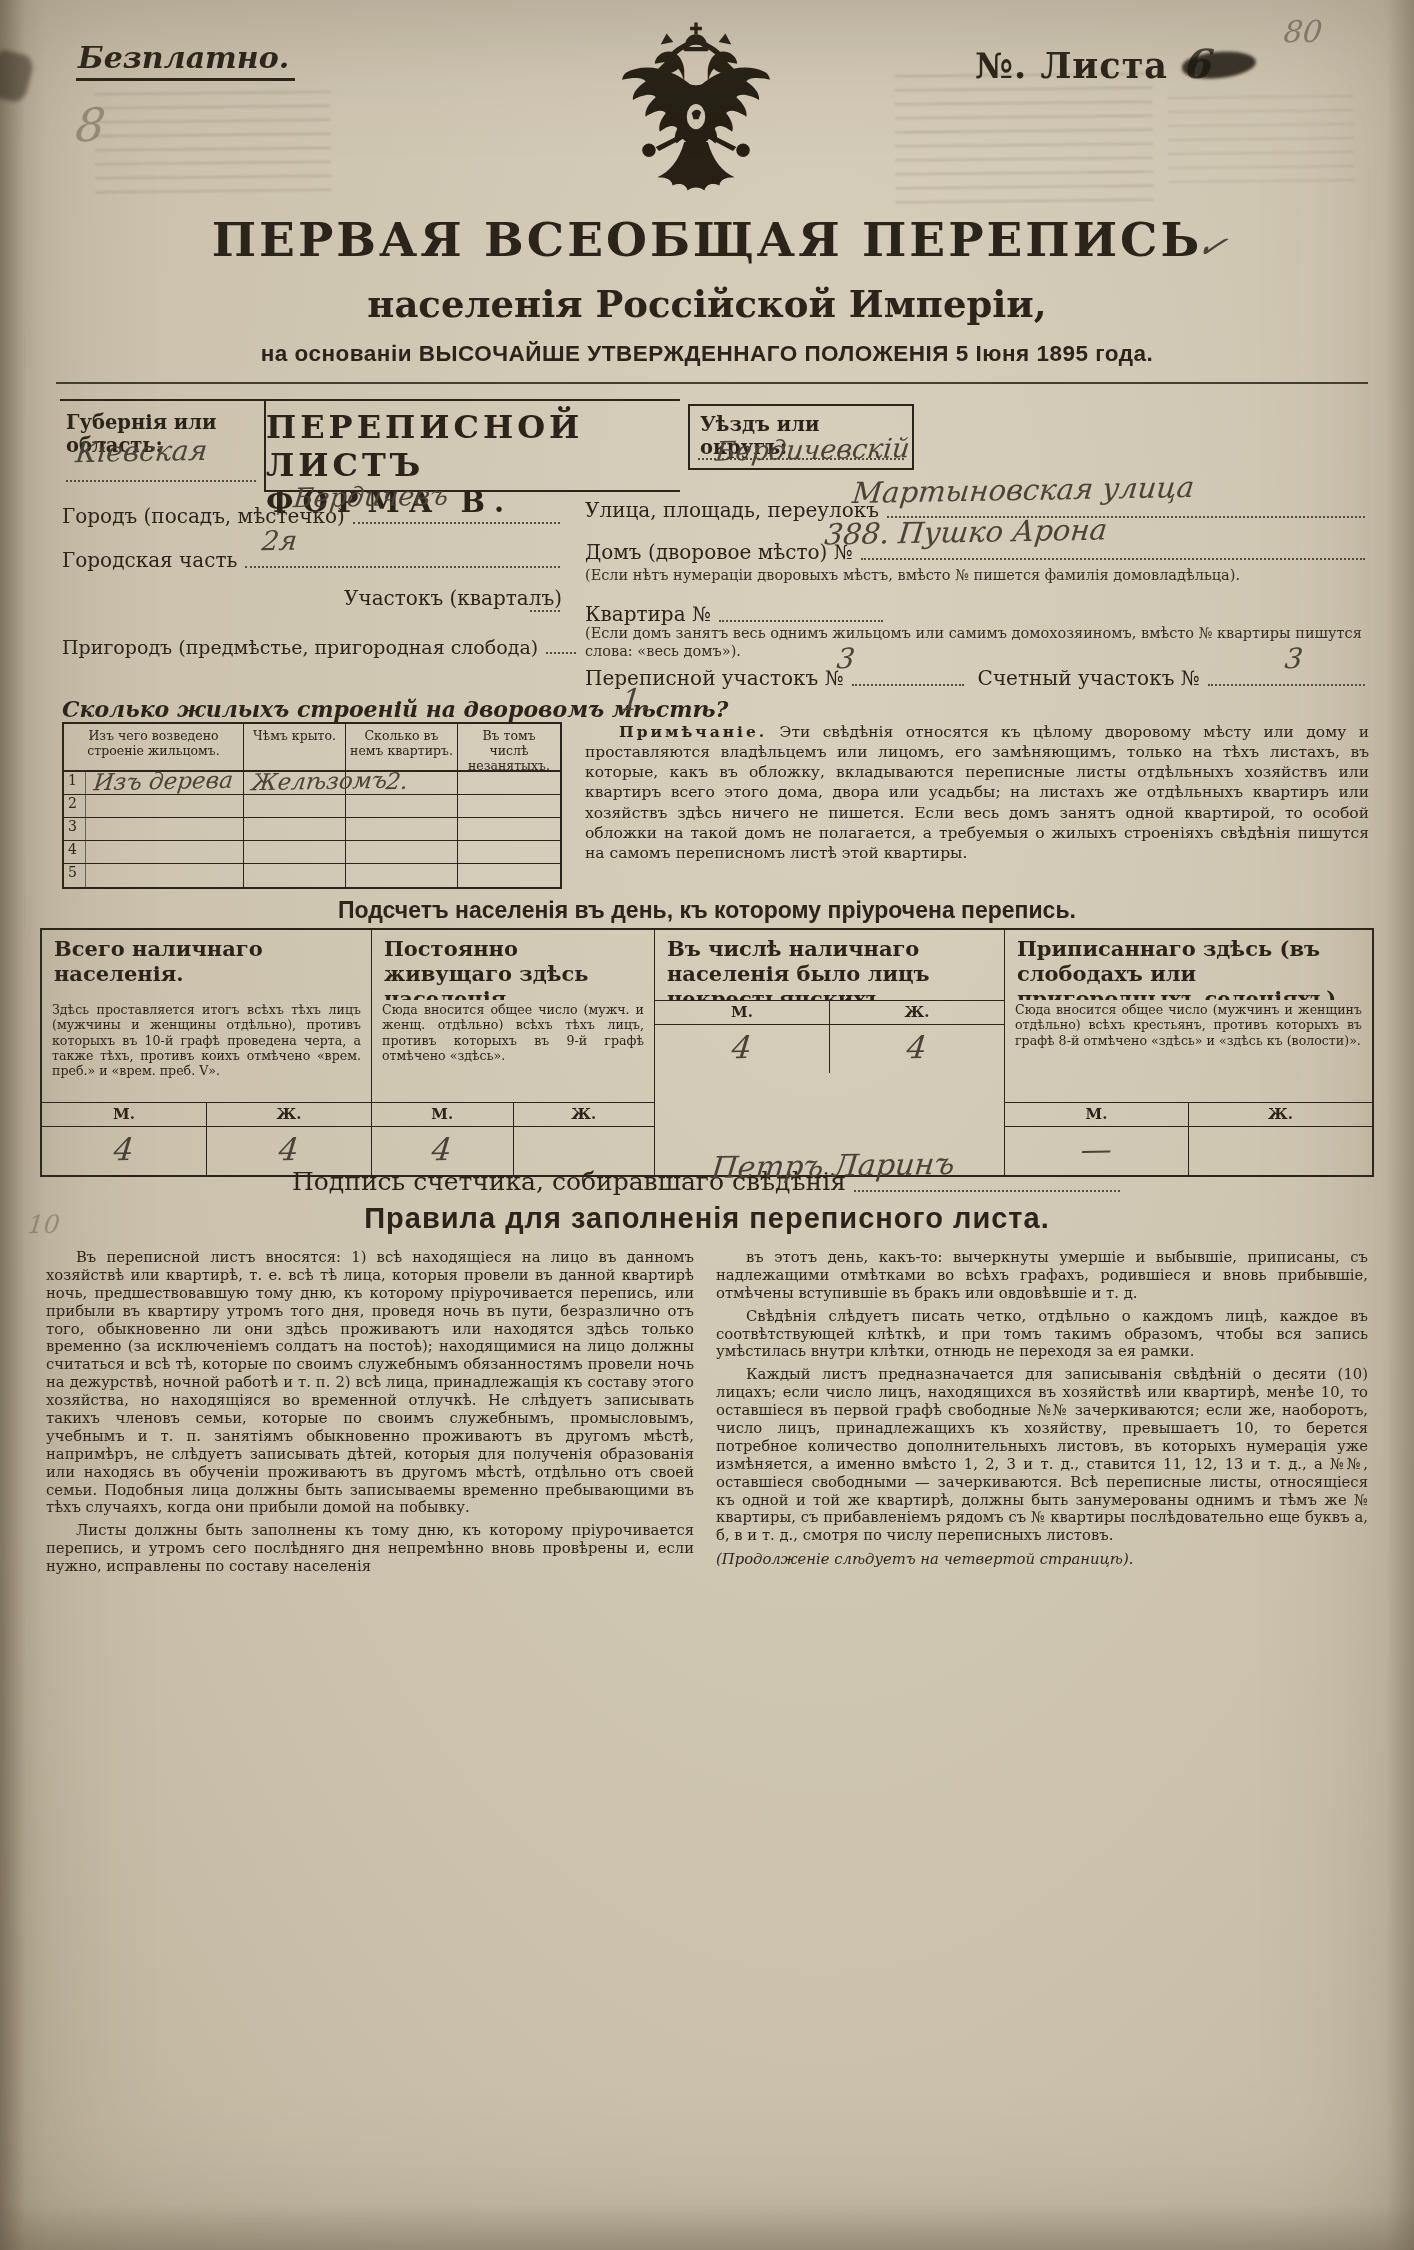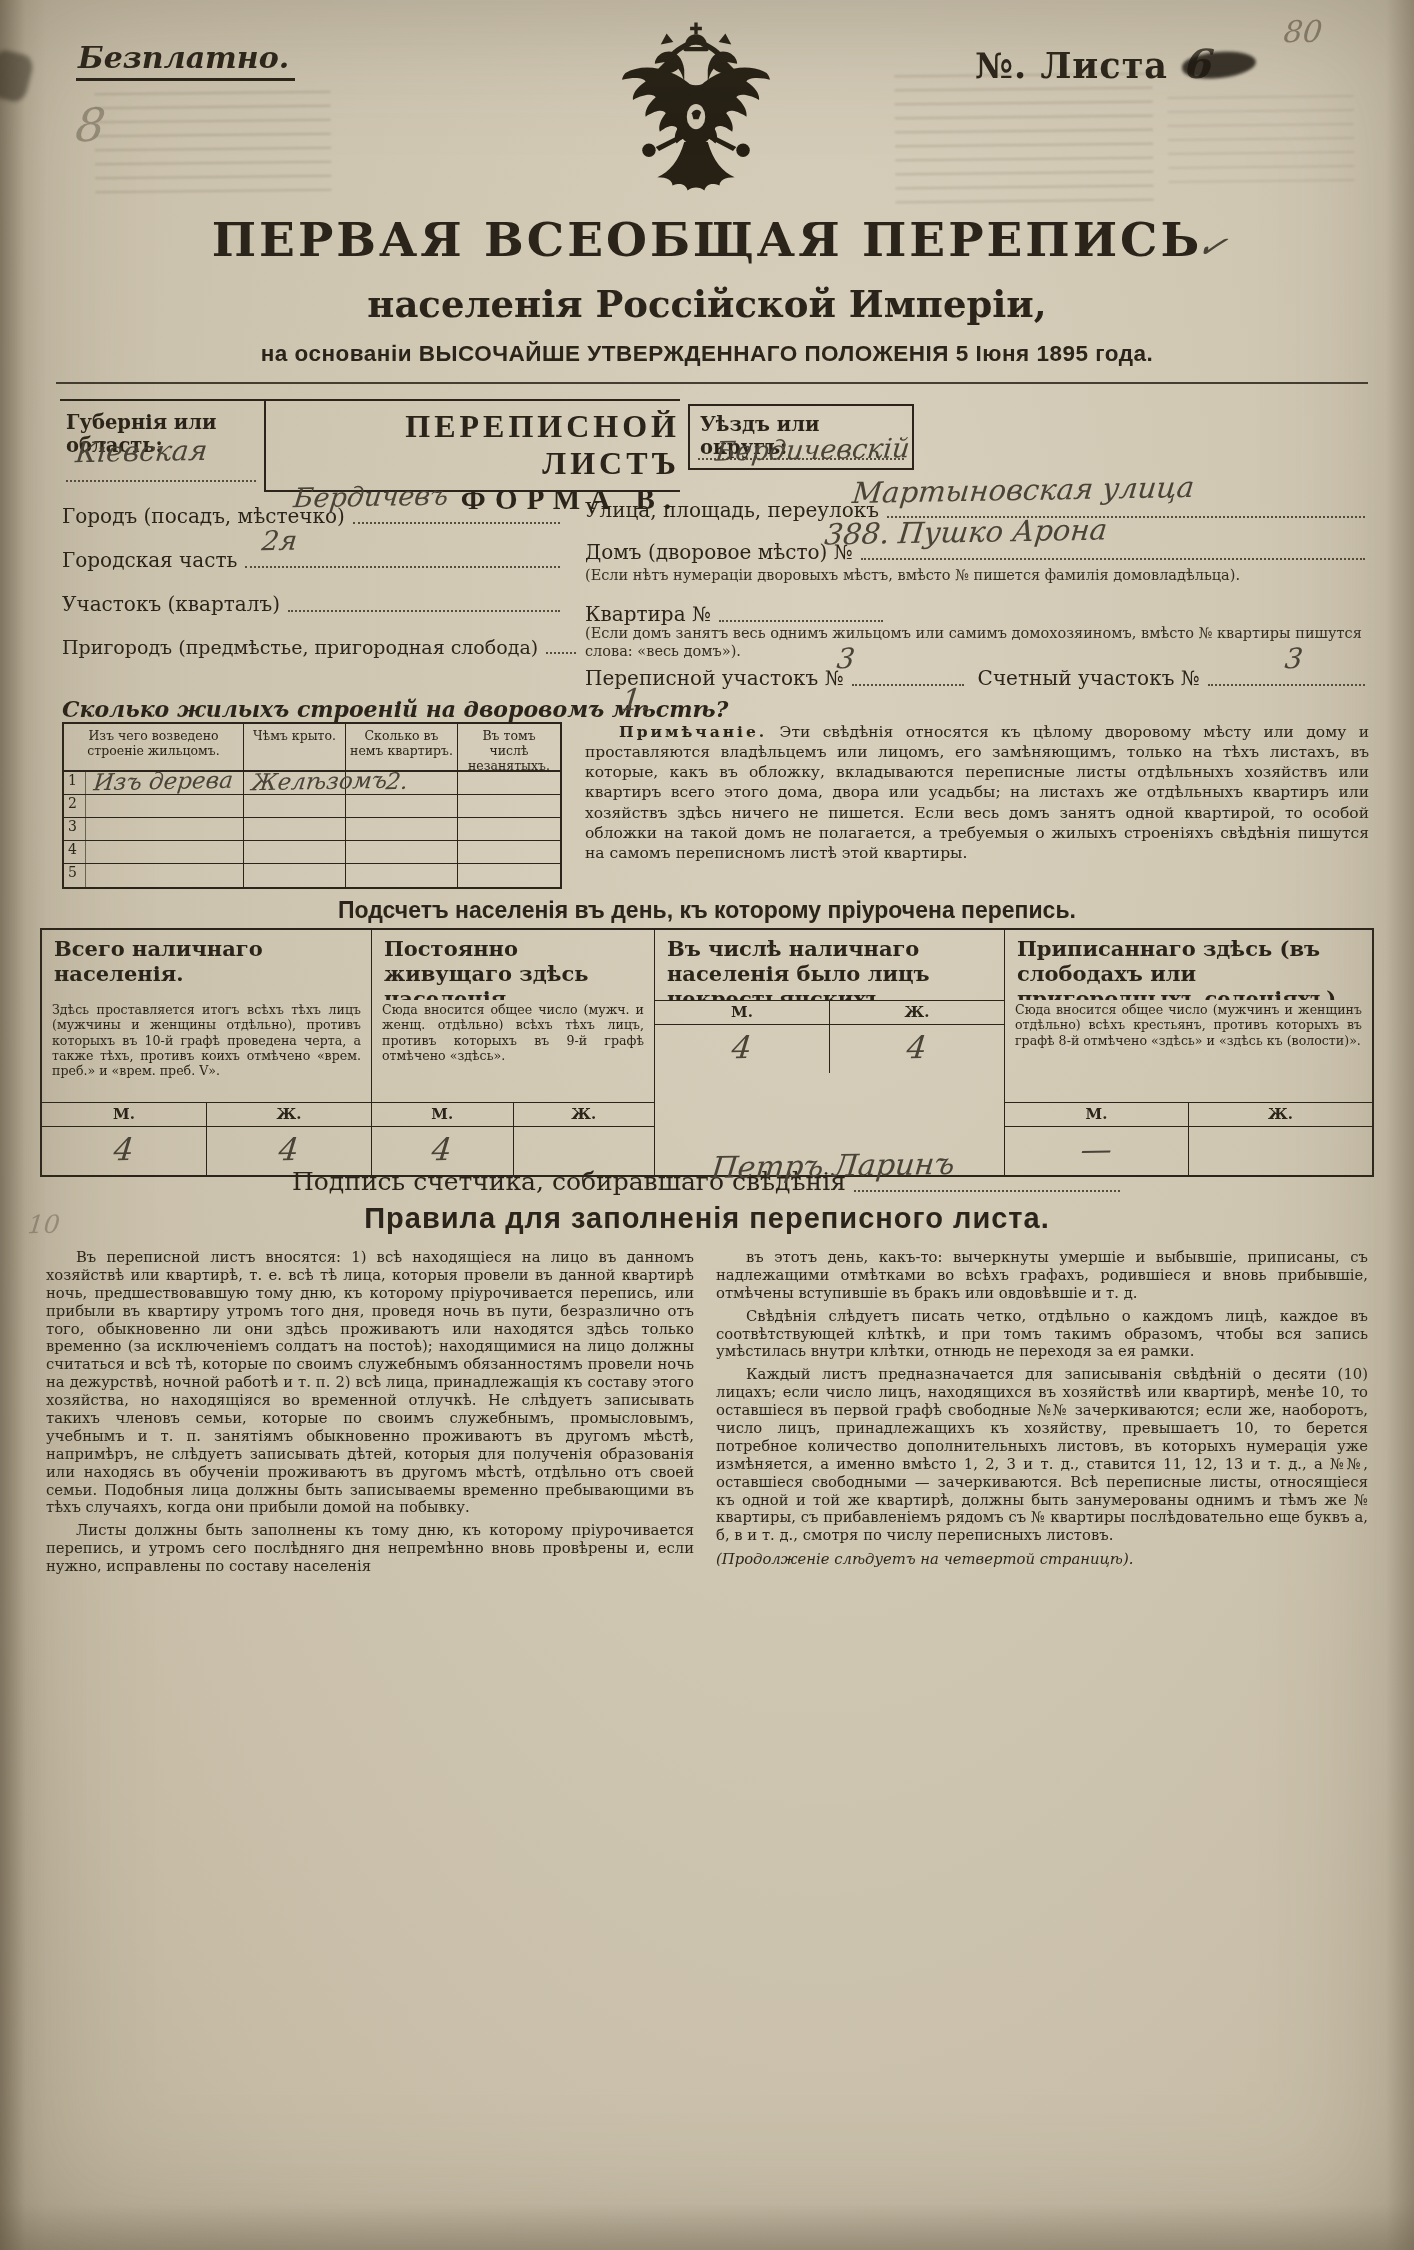--- a/index.html
+++ b/index.html
@@ -55,22 +55,22 @@
   .lawline{left:0;top:341px;width:100%;text-align:center;font-size:22.5px;font-weight:bold;
     font-family:"Liberation Sans",sans-serif;letter-spacing:.5px;}
   .hr1{left:56px;top:382px;width:1312px;height:2px;background:#2b241a;opacity:.85;}
 
   
   .cell-gub{left:60px;top:399px;width:206px;height:93px;
     border-top:2px solid #2b241a;border-right:2px solid #2b241a;}
   .cell-gub .blabel{font-size:19.5px;font-weight:bold;padding:10px 0 0 6px;}
   .hw-gub{position:absolute;left:16px;top:34px;font-size:28px;}
   .gub-dots{position:absolute;left:6px;right:8px;bottom:10px;border-bottom:2px dotted #554c3c;}
-  .cell-form{left:266px;top:399px;width:414px;height:93px;text-align:right;
-    border-top:2px solid #2b241a;border-bottom:2px solid #2b241a;font-family:Liberation Serif, serif;}
+  .cell-form{left:266px;top:399px;width:414px;height:93px;text-align:left;
+    border-top:2px solid #2b241a;border-bottom:2px solid #2b241a;}
   .ftitle{font-size:32px;font-weight:bold;letter-spacing:4px;margin-top:7px;}
   .fsub{font-size:29px;font-weight:bold;letter-spacing:9px;margin-top:1px;}
   .cell-uezd{left:688px;top:404px;width:226px;height:66px;border:2px solid #2b241a;}
   .cell-uezd .blabel{font-size:19.5px;font-weight:bold;padding:7px 0 0 10px;}
   .uezd-dots{position:absolute;left:8px;right:8px;bottom:8px;border-bottom:2px dotted #554c3c;}
   .hw-uezd{left:716px;top:434px;font-size:27px;}
 
   
   .frow{position:absolute;display:flex;align-items:flex-end;height:30px;}
   .flabel{font-size:20px;white-space:nowrap;}
@@ -218,21 +218,21 @@
   <div class="frow" style="left:62px;top:498px;width:500px;">
     <span class="flabel">Городъ (посадъ, мѣстечко)</span>
     <span class="dots"></span>
     <span class="hw fval" style="left:232px;top:-17px;">Бердичевъ</span>
   </div>
   <div class="frow" style="left:62px;top:542px;width:500px;">
     <span class="flabel">Городская часть</span>
     <span class="dots"></span>
     <span class="hw fval" style="left:200px;top:-17px;">2я</span>
   </div>
-  <div class="frow" style="left:62px;top:586px;width:500px;">
+  <div class="frow" style="left:62px;top:586px;width:500px;flex-direction:column;">
     <span class="flabel">Участокъ (кварталъ)</span>
     <span class="dots"></span>
   </div>
   <div class="frow" style="left:62px;top:628px;width:500px;">
     <span class="flabel-sm">Пригородъ (предмѣстье, пригородная слобода)</span>
     <span class="dots"></span>
   </div>
 
   <div class="frow" style="left:585px;top:492px;width:782px;">
     <span class="flabel">Улица, площадь, переулокъ</span>

